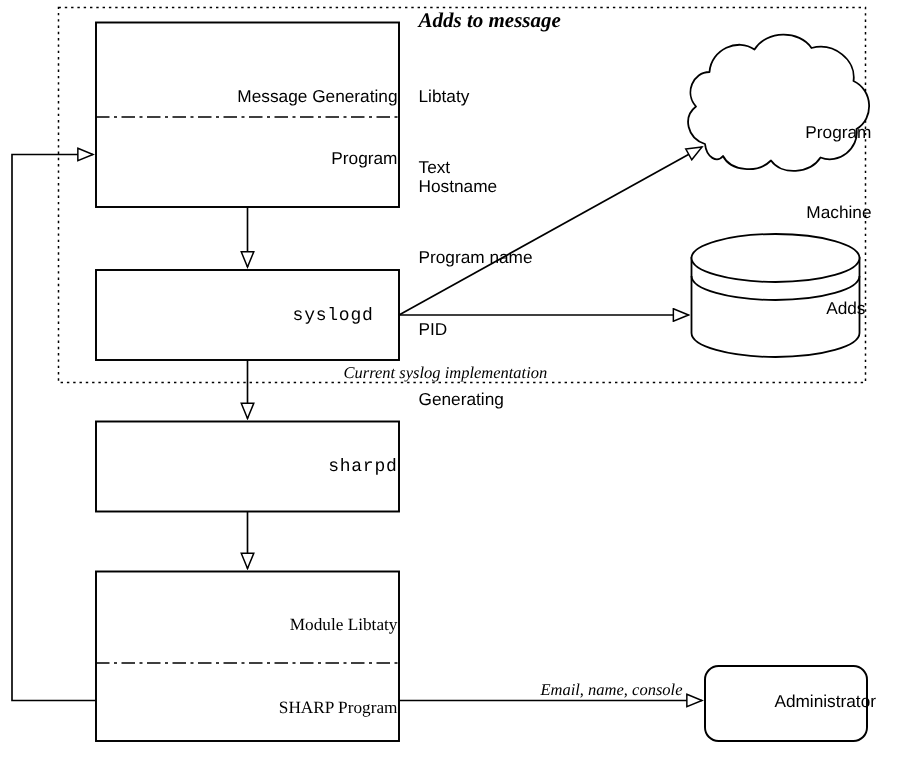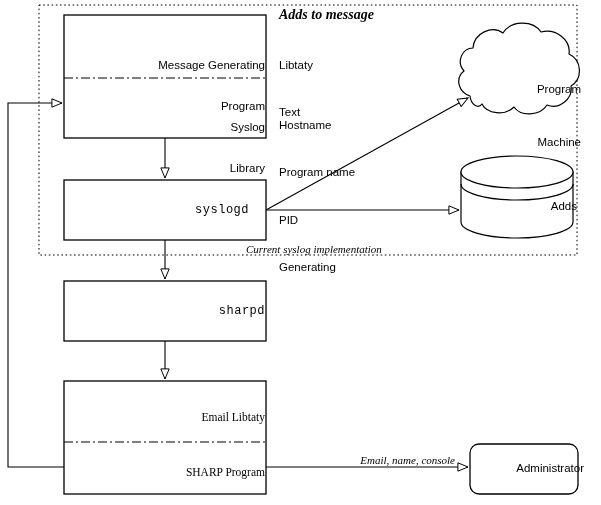--- a/index.html
+++ b/index.html
@@ -116,30 +116,26 @@
     <line x1="266" y1="467" x2="468" y2="467" stroke="#000000" stroke-width="1.1" marker-end="url(#openarrow)"></line>
 
     <path d="M 64 467 L 8 467 L 8 103 L 62 103" fill="none" stroke="#000000" stroke-width="1.1" marker-end="url(#openarrow)"></path>
   </svg>
 
   <div class="lbl sans lbl-center" style="left:165px; top:32px; width:200px;">
     <div>Message Generating</div>
     <div>Program</div>
   </div>
 
-  <div class="lbl sans lbl-center" style="left:165px; top:94px; width:200px;">
-    <div>Syslog</div>
-    <div>Library</div>
-  </div>
 
   <div class="lbl mono lbl-center" style="left:165px; top:203px; width:168px;">syslogd</div>
 
   <div class="lbl mono lbl-center" style="left:165px; top:304px; width:200px;">sharpd</div>
 
-  <div class="lbl serif lbl-center" style="left:165px; top:411px; width:200px;">Email Libtaty</div>
+  <div class="lbl serif lbl-center" style="left:165px; top:411px; width:200px;">Module Libtaty</div>
 
   <div class="lbl serif lbl-center" style="left:165px; top:466px; width:200px;">SHARP Program</div>
 
   <div class="lbl sans lbl-center" style="left:521px; top:45px; width:120px; line-height:1.55;">
     <div>Program</div>
     <div>Machine</div>
   </div>
 
   <div class="lbl sans lbl-center" style="left:517px; top:200px; width:120px;">Adds</div>
 
@@ -152,17 +148,17 @@
     <div>Text</div>
   </div>
 
   <div class="lbl sans" style="left:279px; top:86px; line-height:1.38;">
     <div>Hostname</div>
     <div>Program name</div>
     <div>PID</div>
     <div>Generating</div>
   </div>
 
-  <div class="lbl ital-light" style="left:246px; top:243px;">Current syslog implementation</div>
+  <div class="lbl ital-light" style="left:229px; top:243px;">Current syslog implementation</div>
 
   <div class="lbl ital-light lbl-center" style="left:370px; top:454px; width:170px;">Email, name, console</div>
 
 </div>
 
 </body></html>

